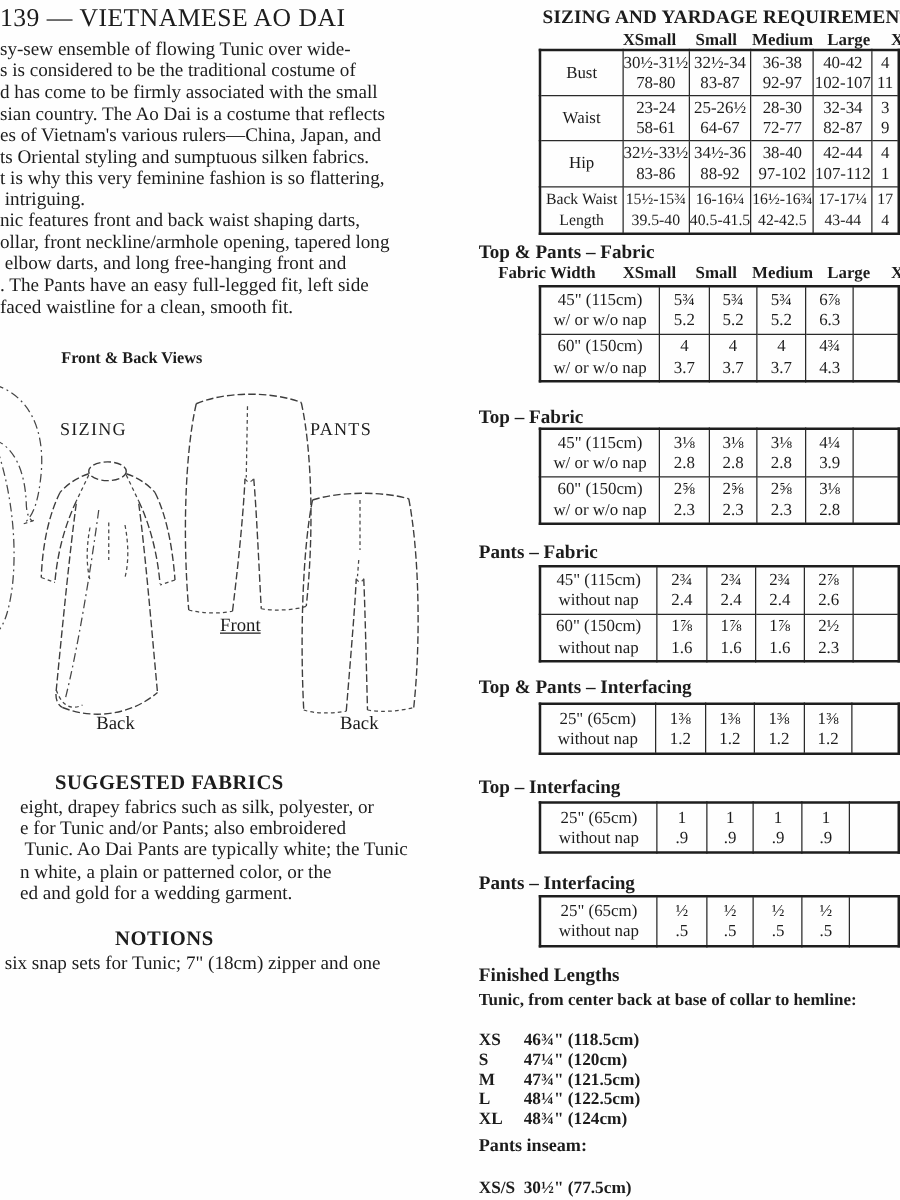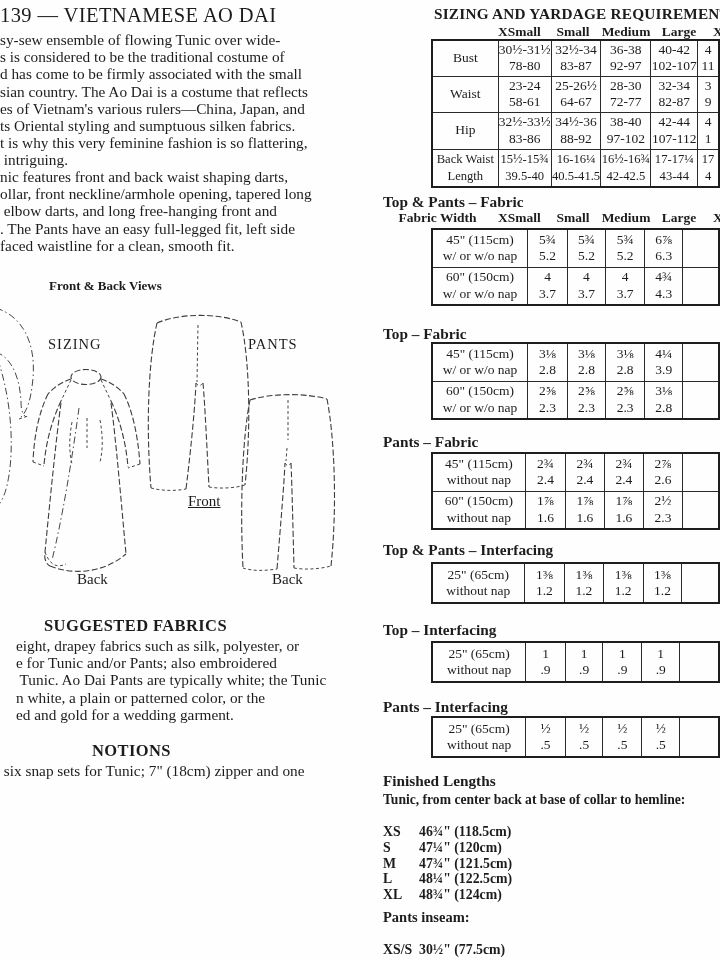--- a/index.html
+++ b/index.html
@@ -17,21 +17,21 @@
   .sugg-heading{top:616px;left:44px;font-size:16.5px;font-weight:bold;letter-spacing:.4px;}
   .sugg-para{top:637px;left:16px;width:362px;}
   .notions-heading{top:741px;left:92px;font-size:16.5px;font-weight:bold;letter-spacing:.4px;}
   .notions-para{top:762px;left:0;width:362px;}
 
   .drawing{top:300px;left:0;width:360px;height:312px;}
   .draw-label{font-size:14.5px;letter-spacing:1px;}
   .lbl-tunic{top:336px;left:48px;}
   .lbl-pants{top:336px;left:248px;}
   .cap{font-size:15px;}
-  .lbl-front{top:493px;left:188px;text-decoration:underline;}
+  .lbl-front{top:493px;left:176px;text-decoration:underline;}
   .lbl-back1{top:571px;left:77px;}
   .lbl-back2{top:571px;left:272px;}
 
   
   .sz-title{top:5px;left:434px;font-size:15.3px;font-weight:bold;letter-spacing:.2px;white-space:pre;}
   .hdr-row{left:383px;width:400px;display:flex;font-weight:bold;font-size:13.5px;}
   .hdr-row span{display:inline-block;text-align:center;white-space:pre;}
   .hdr-sizes{top:24px;}
   .hdr-fw{top:210px;}
 

